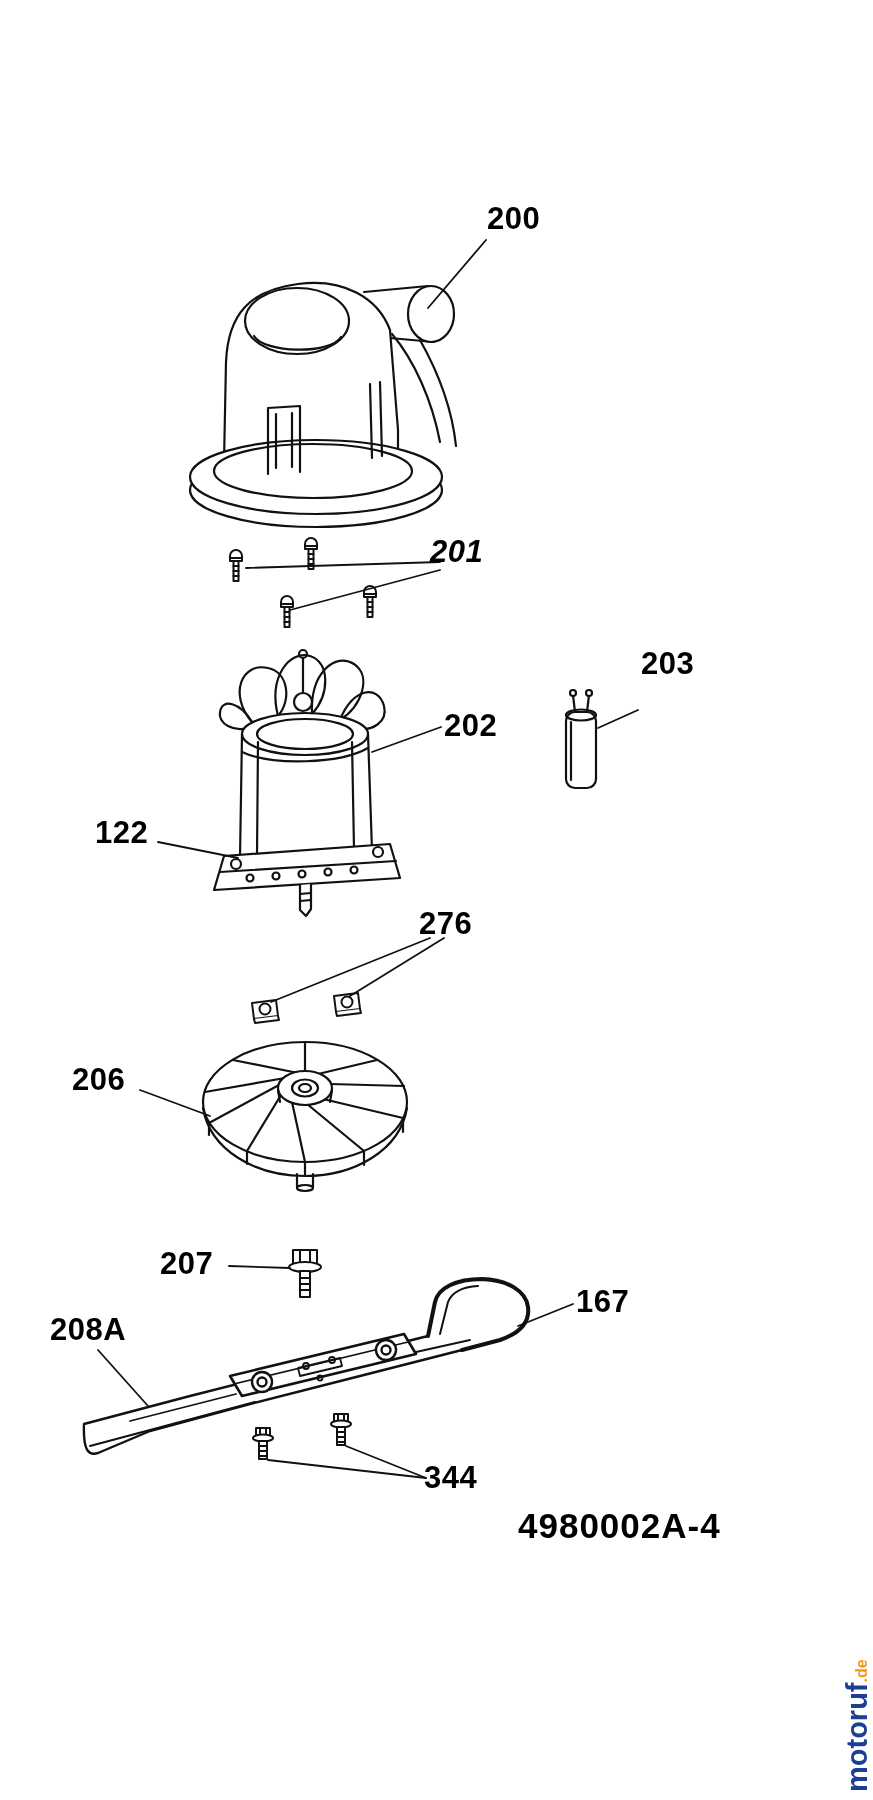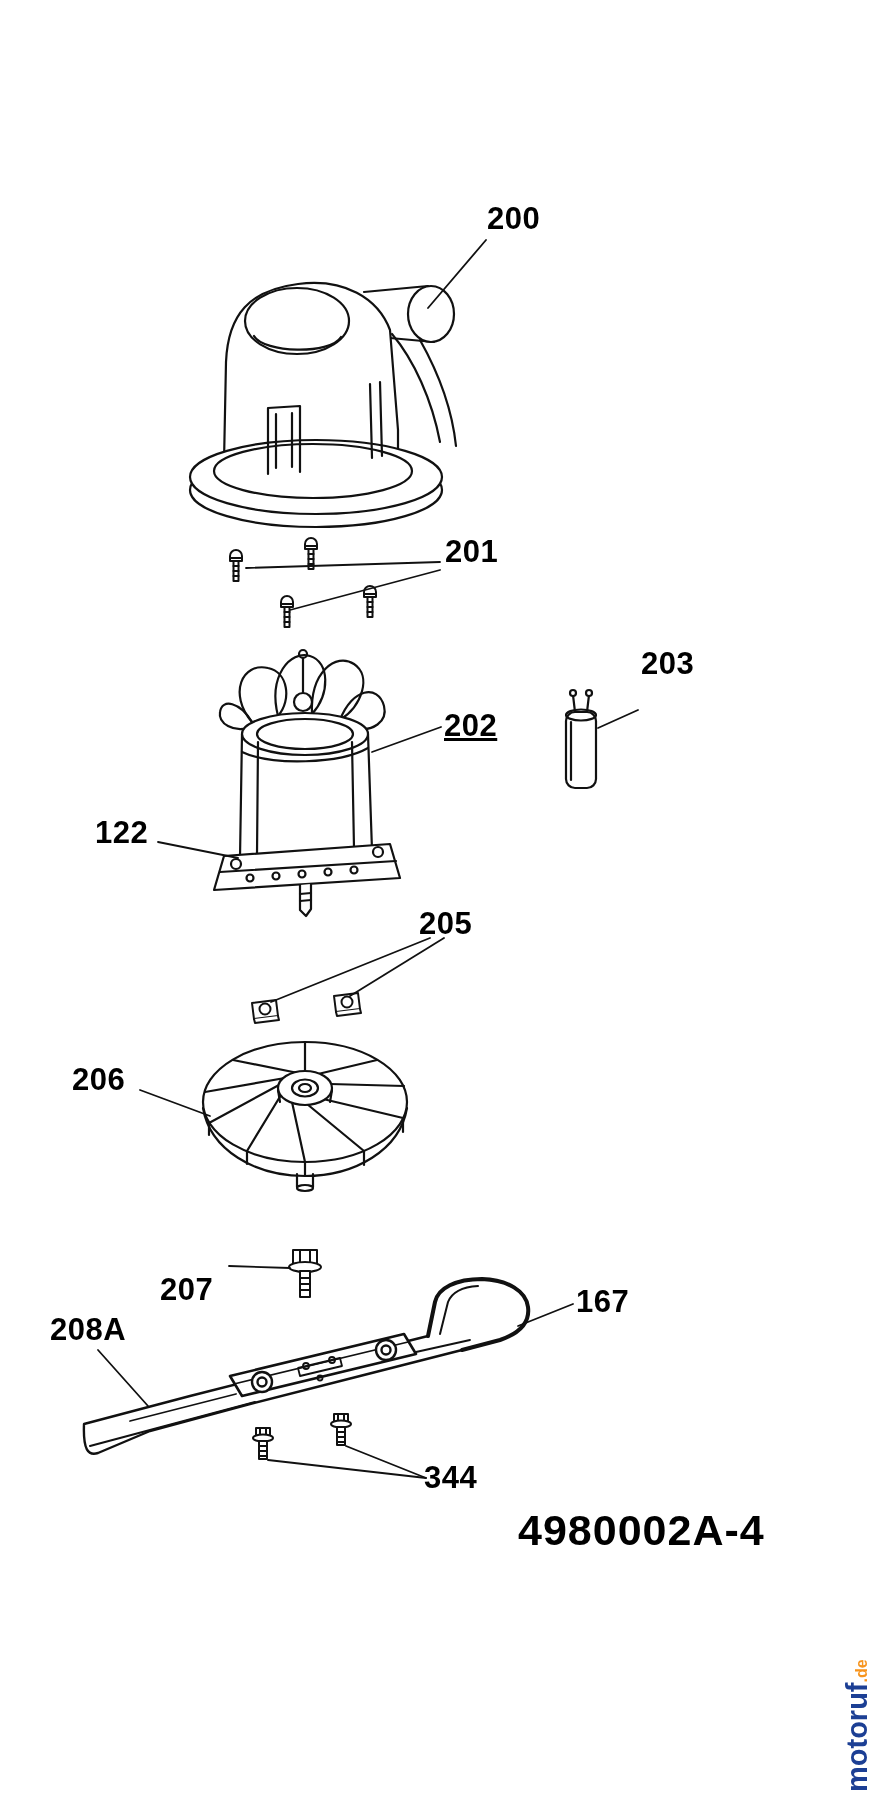--- a/index.html
+++ b/index.html
@@ -6,21 +6,21 @@
   html,body { background:#ffffff; }
   body { font-family:"Liberation Sans","DejaVu Sans",sans-serif; }
   .canvas { position:relative; width:873px; height:1800px; background:#ffffff; overflow:hidden; }
   .canvas > svg { position:absolute; left:0; top:0; display:block; }
   .lbl {
     position:absolute; font-size:31px; font-weight:700; color:#000;
     line-height:1; letter-spacing:0.5px; white-space:nowrap;
   }
   .drawing-number {
     position:absolute; left:518px; top:1506px;
-    font-size:43px; font-weight:700; color:#000; letter-spacing:1px; white-space:nowrap;
+    font-size:35px; font-weight:700; color:#000; letter-spacing:1px; white-space:nowrap;
   }
   .watermark {
     position:absolute; left:841px; top:1792px; width:220px; height:32px;
     transform:rotate(-90deg); transform-origin:0 0;
     font-weight:700; font-size:29px; white-space:nowrap; line-height:32px;
   }
   .watermark .wm-main { color:#1c3f94; }
   .watermark .wm-suffix { color:#f7941d; font-size:16px; }
 </style>
 </head>
@@ -260,27 +260,27 @@
           <line x1="98" y1="1350" x2="148" y2="1406"></line>
         </g>
       <g>
         <line x1="426" y1="1478" x2="268" y2="1460"></line>
         <line x1="426" y1="1478" x2="346" y2="1446"></line>
       </g>
     </g>
   </svg>
 
   <div class="lbl" style="left:487px; top:203px;">200</div>
-  <div class="lbl" style="left:445px; top:536px;">201</div>
-  <div class="lbl" style="left:444px; top:710px;text-decoration:underline;">202</div>
+  <div class="lbl" style="left:430px; top:536px;font-style:italic;">201</div>
+  <div class="lbl" style="left:444px; top:710px;">202</div>
   <div class="lbl" style="left:641px; top:648px;text-align:center;">203</div>
   <div class="lbl" style="left:95px;  top:817px;">122</div>
-  <div class="lbl" style="left:419px; top:908px;">205</div>
+  <div class="lbl" style="left:419px; top:908px;">276</div>
   <div class="lbl" style="left:72px;  top:1064px;">206</div>
-  <div class="lbl" style="left:160px; top:1248px;margin-top:26px;">207</div>
+  <div class="lbl" style="left:160px; top:1248px;">207</div>
   <div class="lbl" style="left:576px; top:1286px;">167</div>
   <div class="lbl" style="left:50px;  top:1314px;">208A</div>
   <div class="lbl" style="left:424px; top:1462px;">344</div>
 
   <div class="drawing-number">4980002A-4</div>
 
   <div class="watermark"><span class="wm-main">motoruf</span><span class="wm-suffix">.de</span></div>
 
 </div>
 

